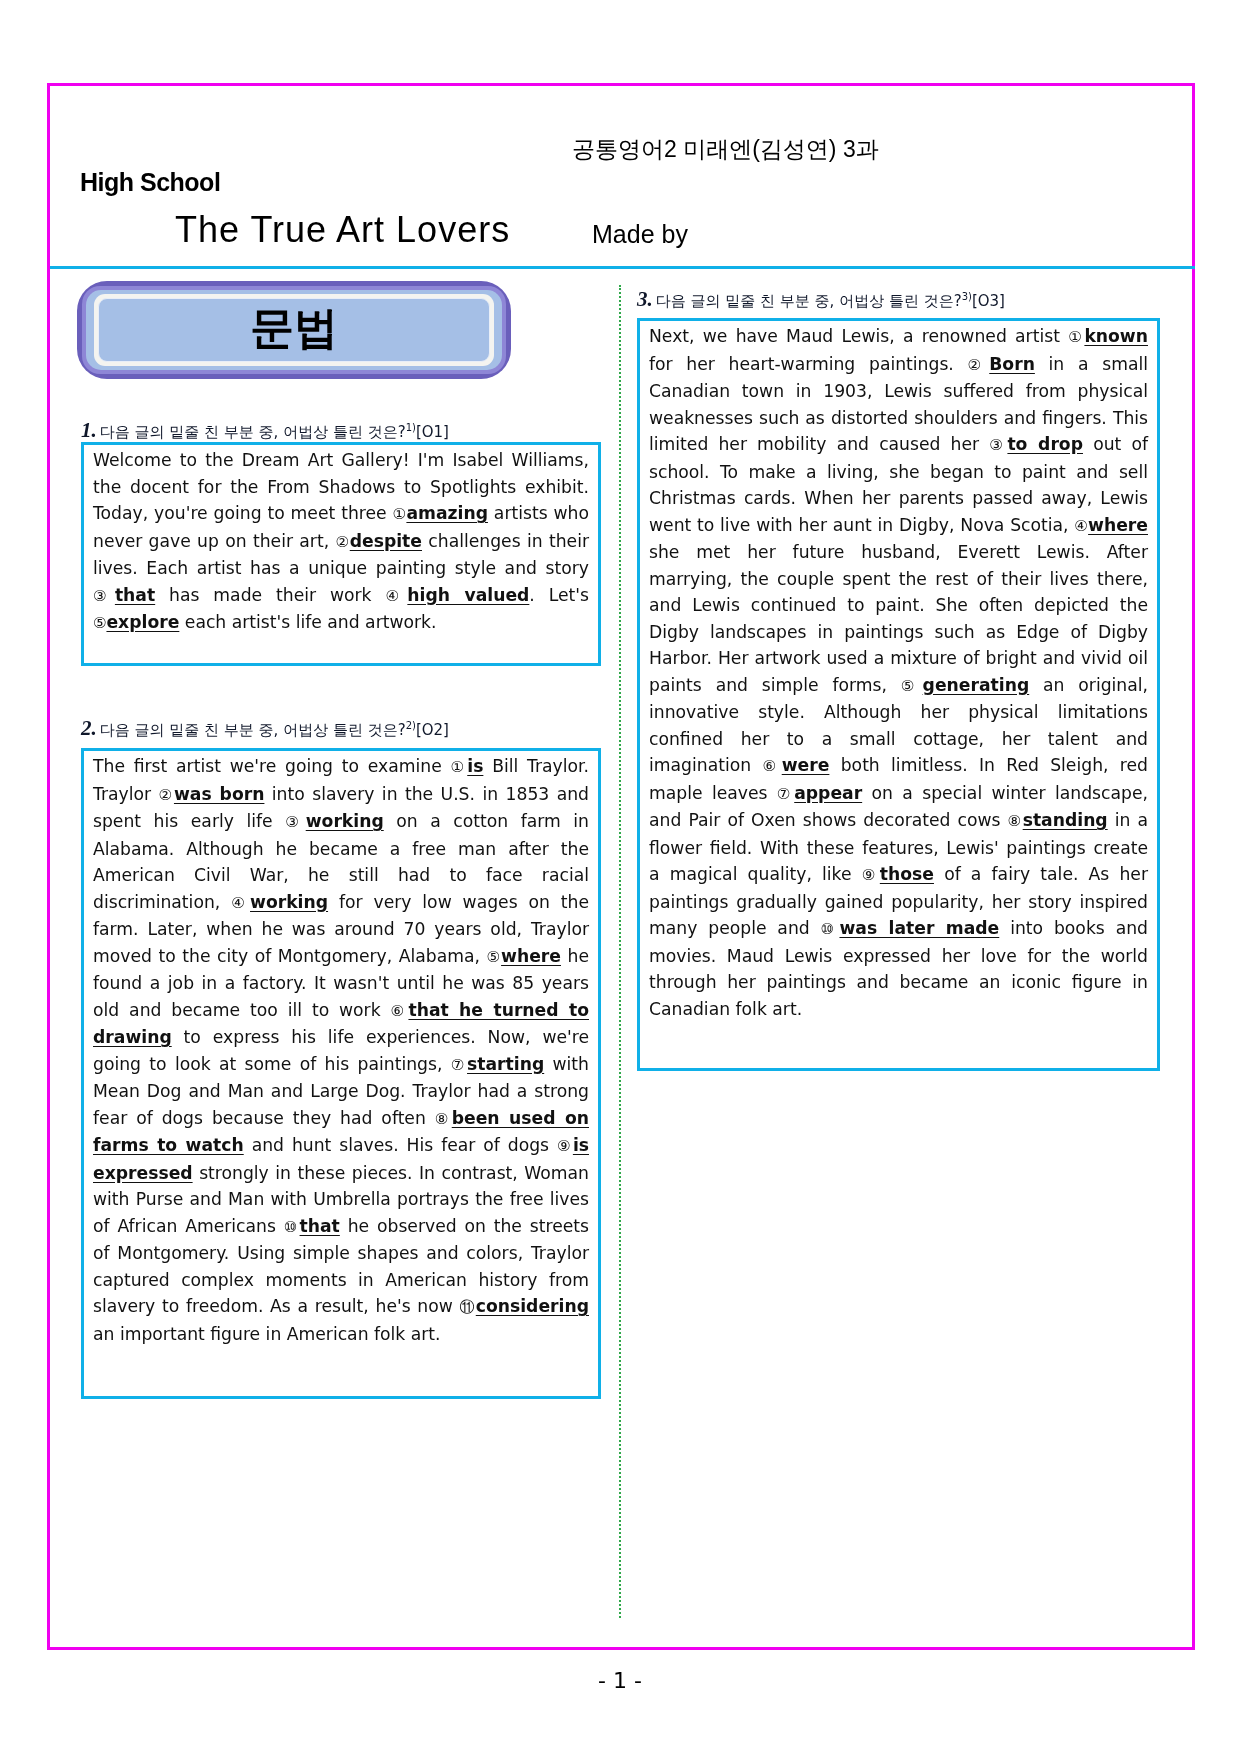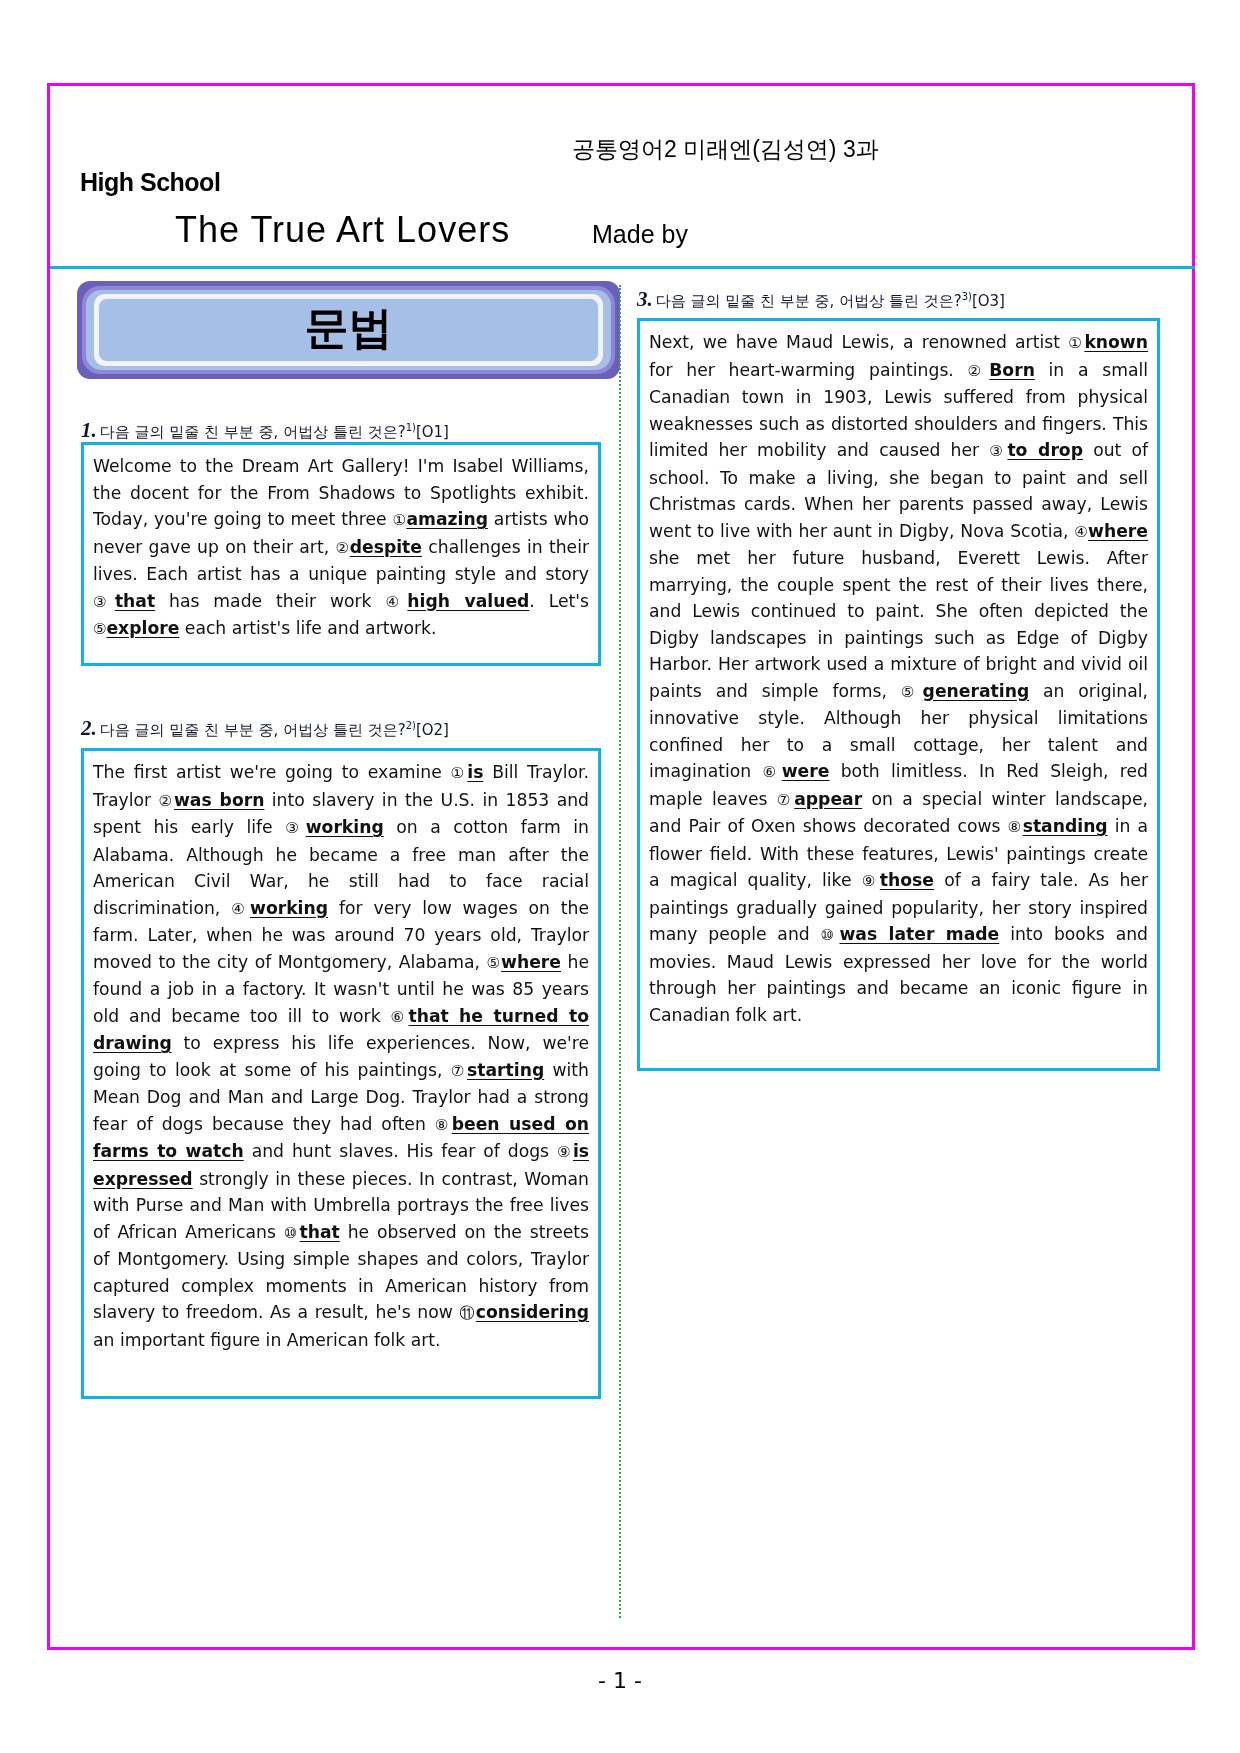--- a/index.html
+++ b/index.html
@@ -7,34 +7,34 @@
          font-family:"DejaVu Sans", "Liberation Sans", sans-serif; color:#111; }
   .page-border { position:absolute; left:47px; top:83px; width:1142px; height:1561px;
                  border:3px solid #f000f0; }
   .header-rule { position:absolute; left:50px; top:266px; width:1145px; height:3px; background:#10b0e8; }
   .hdr { position:absolute; font-family:"Liberation Sans", sans-serif; color:#000; }
   .hdr-school { left:80px; top:133px; font-size:25px; font-weight:bold; letter-spacing:-0.5px;margin-top:35px; }
   .hdr-course { left:572px; top:134px; font-size:23px; }
   .hdr-title { left:175px; top:209px; font-size:36px; letter-spacing:1px; }
   .hdr-madeby { left:592px; top:220px; font-size:25px; font-weight:normal; }
 
-  .title-box { position:absolute; left:77px; top:281px; width:543px; height:98px;
-               border-radius:13px; background:#6a5fbb; }
+  .title-box { position:absolute; left:77px; top:281px; width:434px; height:98px;
+               border-radius:30px; background:#6a5fbb; }
   .title-box .l2 { position:absolute; left:5px; top:5px; right:5px; bottom:5px; border-radius:18px; background:#8e86d6; }
   .title-box .l3 { position:absolute; left:9px; top:9px; right:9px; bottom:9px; border-radius:15px; background:#a5bfe6; }
   .title-box .l4 { position:absolute; left:17px; top:13px; right:17px; bottom:13px; border-radius:11px; background:#f4f4f0; }
   .title-box .l5 { position:absolute; left:21px; top:17px; right:21px; bottom:17px; border-radius:9px; background:#a5bfe6; border:1px solid #e8eef8; }
   .title-text { position:absolute; left:0; right:0; top:18px; text-align:center; font-size:44px; font-weight:bold; color:#000; }
 
   .q-head { position:absolute; font-size:15px; color:#0f172a; white-space:nowrap; }
   .q-num { font-family:"Liberation Serif", serif; font-style:italic; font-weight:bold; font-size:21px; margin-right:3px; }
   .q-head sup { font-size:10px; }
 
   .q-box { position:absolute; border:3px solid #10b0e8; box-sizing:border-box;
-           padding:8px 9px 4px 9px; font-family:"DejaVu Sans", sans-serif; font-size:17.2px; line-height:26.5px;
+           padding:2px 9px 4px 9px; font-family:"DejaVu Sans", sans-serif; font-size:17.2px; line-height:26.5px;
            text-align:justify; color:#111; }
   .q-box u { font-weight:bold; text-decoration:underline; text-underline-offset:3px; }
   .mk { font-size:15px; }
 
   .col-divider { position:absolute; left:619px; top:285px; height:1333px; width:0;
                  border-left:2px dotted #2fa84a; }
   .page-num { position:absolute; left:0; width:1240px; top:1668px; text-align:center; font-size:22px; color:#000; }
 </style>
 </head>
 <body>

